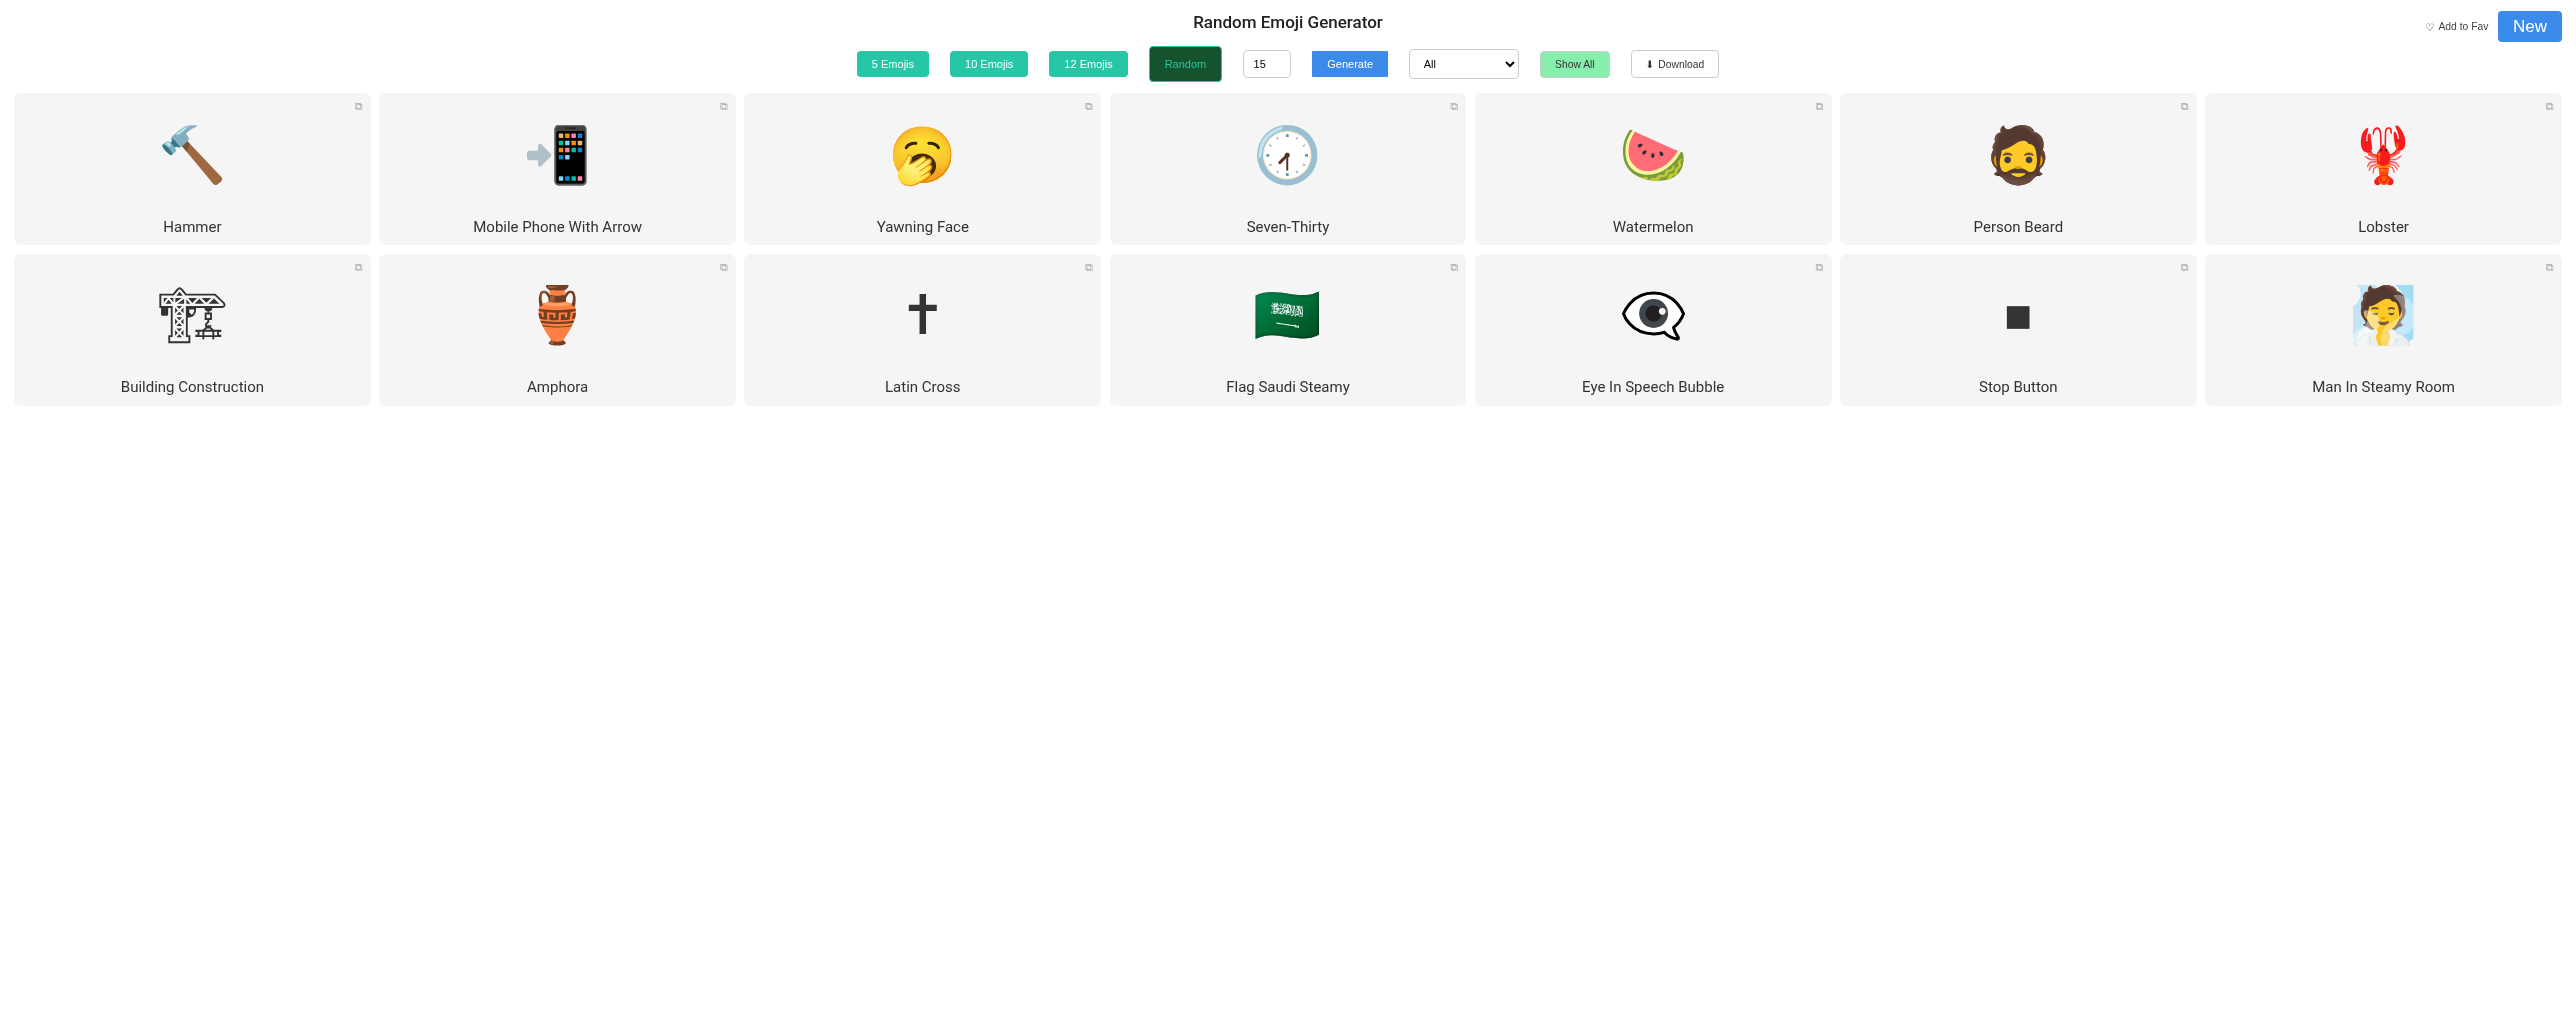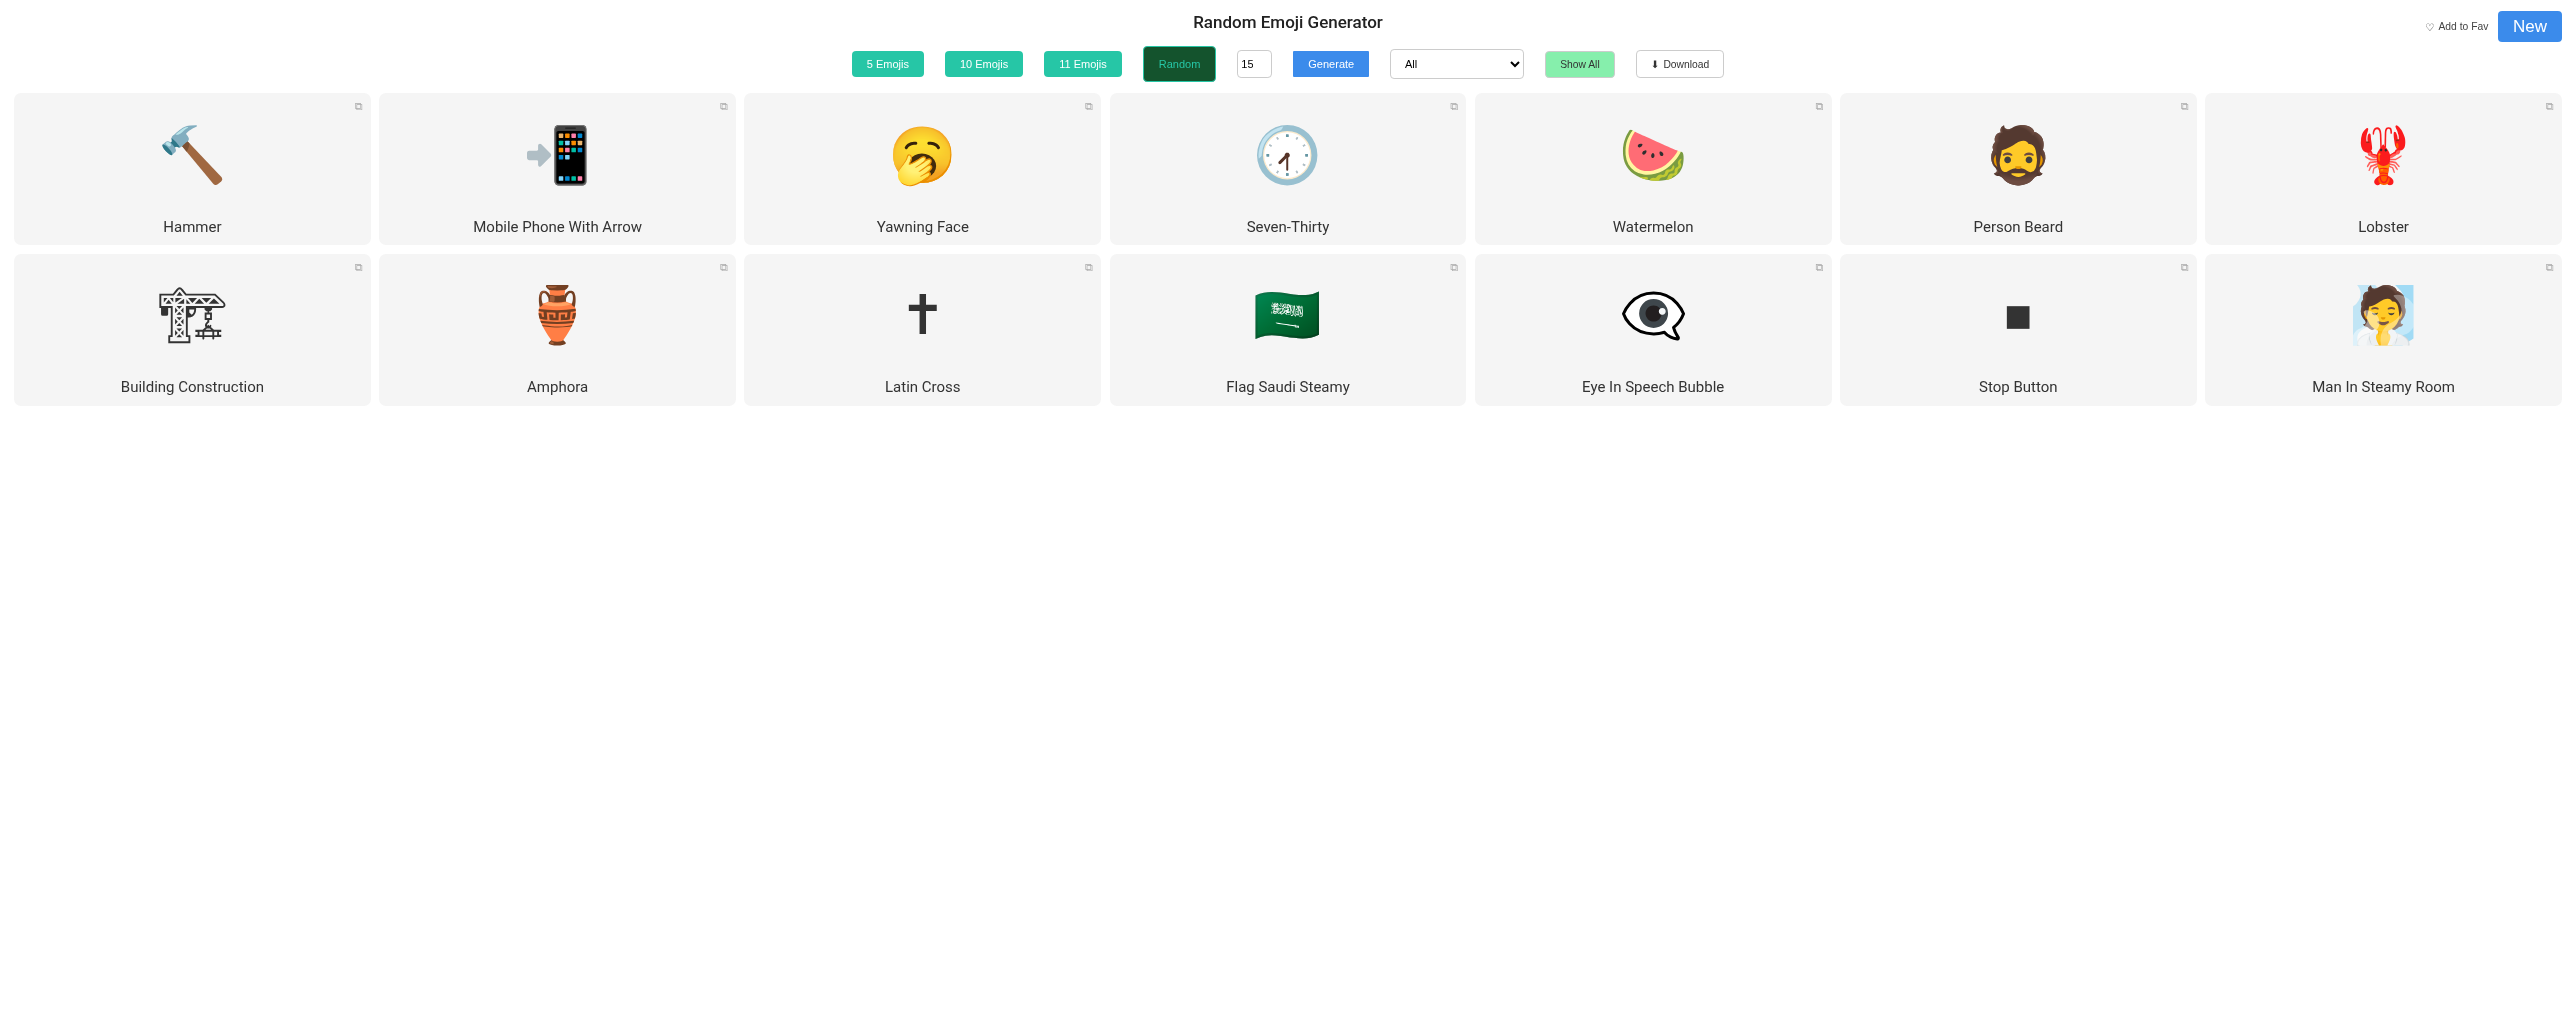--- a/index.html
+++ b/index.html
@@ -57,33 +57,33 @@
       font-size: 11px;
       cursor: pointer;
       font-weight: 500;
     }
 
     .number-input {
       border: 0.7px solid #ccc;
       border-radius: 4.1px;
       padding: 7px 3px;
       font-size: 11px;
-      width: 35px;
+      width: 48px;
       text-align: center;
       outline: none;
     }
 
     .select-dropdown {
       border: 0.7px solid #ccc;
       border-radius: 4.1px;
       padding: 7px 9.7px;
       font-size: 11px;
       background: #fff;
       cursor: pointer;
-      width: 134px;
+      width: 110px;
       outline: none;
     }
 
     .btn-show-all {
       background: #86efac;
       border: 0.7px solid #ccc;
       border-radius: 4.1px;
       padding: 7px 14px;
       font-size: 10.3px;
       cursor: pointer;
@@ -197,21 +197,21 @@
     <span>Add to Fav</span>
   </button>
   <button class="btn-new">New</button>
 </div>
 
 <h1 class="header">Random Emoji Generator</h1>
 
 <div class="toolbar">
   <button class="btn-teal">5 Emojis</button>
   <button class="btn-teal">10 Emojis</button>
-  <button class="btn-teal">11 Emojis</button>
+  <button class="btn-teal">12 Emojis</button>
   <button class="btn-outline">Random</button>
   <input class="number-input" type="number" value="15" style="">
   <button class="btn-blue">Generate</button>
   <select class="select-dropdown">
     <option>All</option>
     <option>Smileys</option>
     <option>Animals</option>
     <option>Food</option>
     <option>Travel</option>
     <option>Activities</option>

